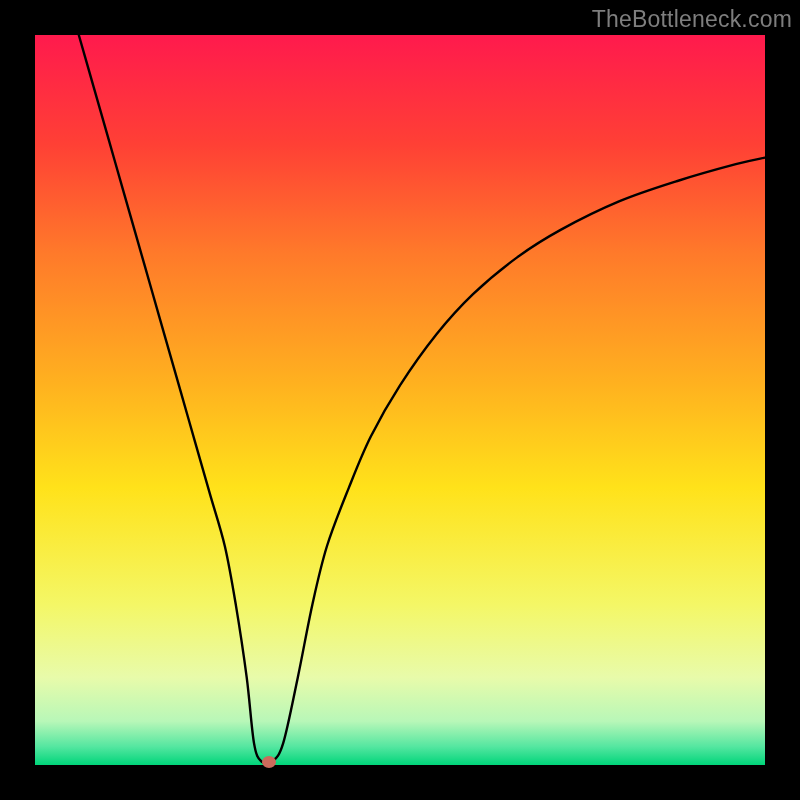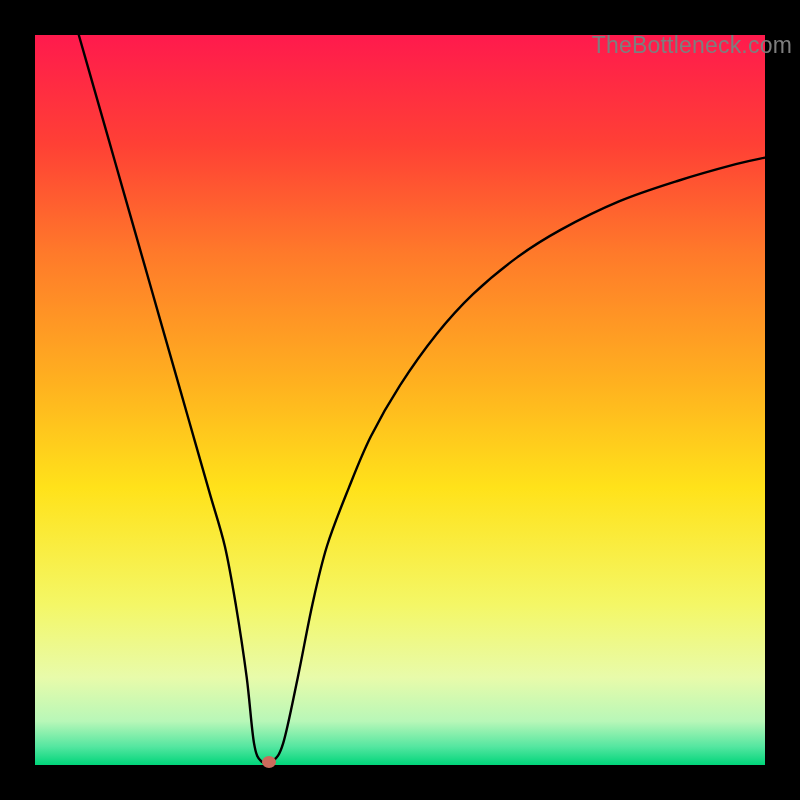--- a/index.html
+++ b/index.html
@@ -34,21 +34,20 @@
     height: 730px;
   }
   .watermark {
     position: absolute;
     top: 6px;
     right: 8px;
     color: #7e7e7e;
     font-size: 23px;
     letter-spacing: 0.2px;
     font-weight: 500;
-    margin-top: 26px;
   }
   svg.curve {
     position: absolute;
     left: 0;
     top: 0;
     width: 730px;
     height: 730px;
     overflow: visible;
   }
   .dot {

